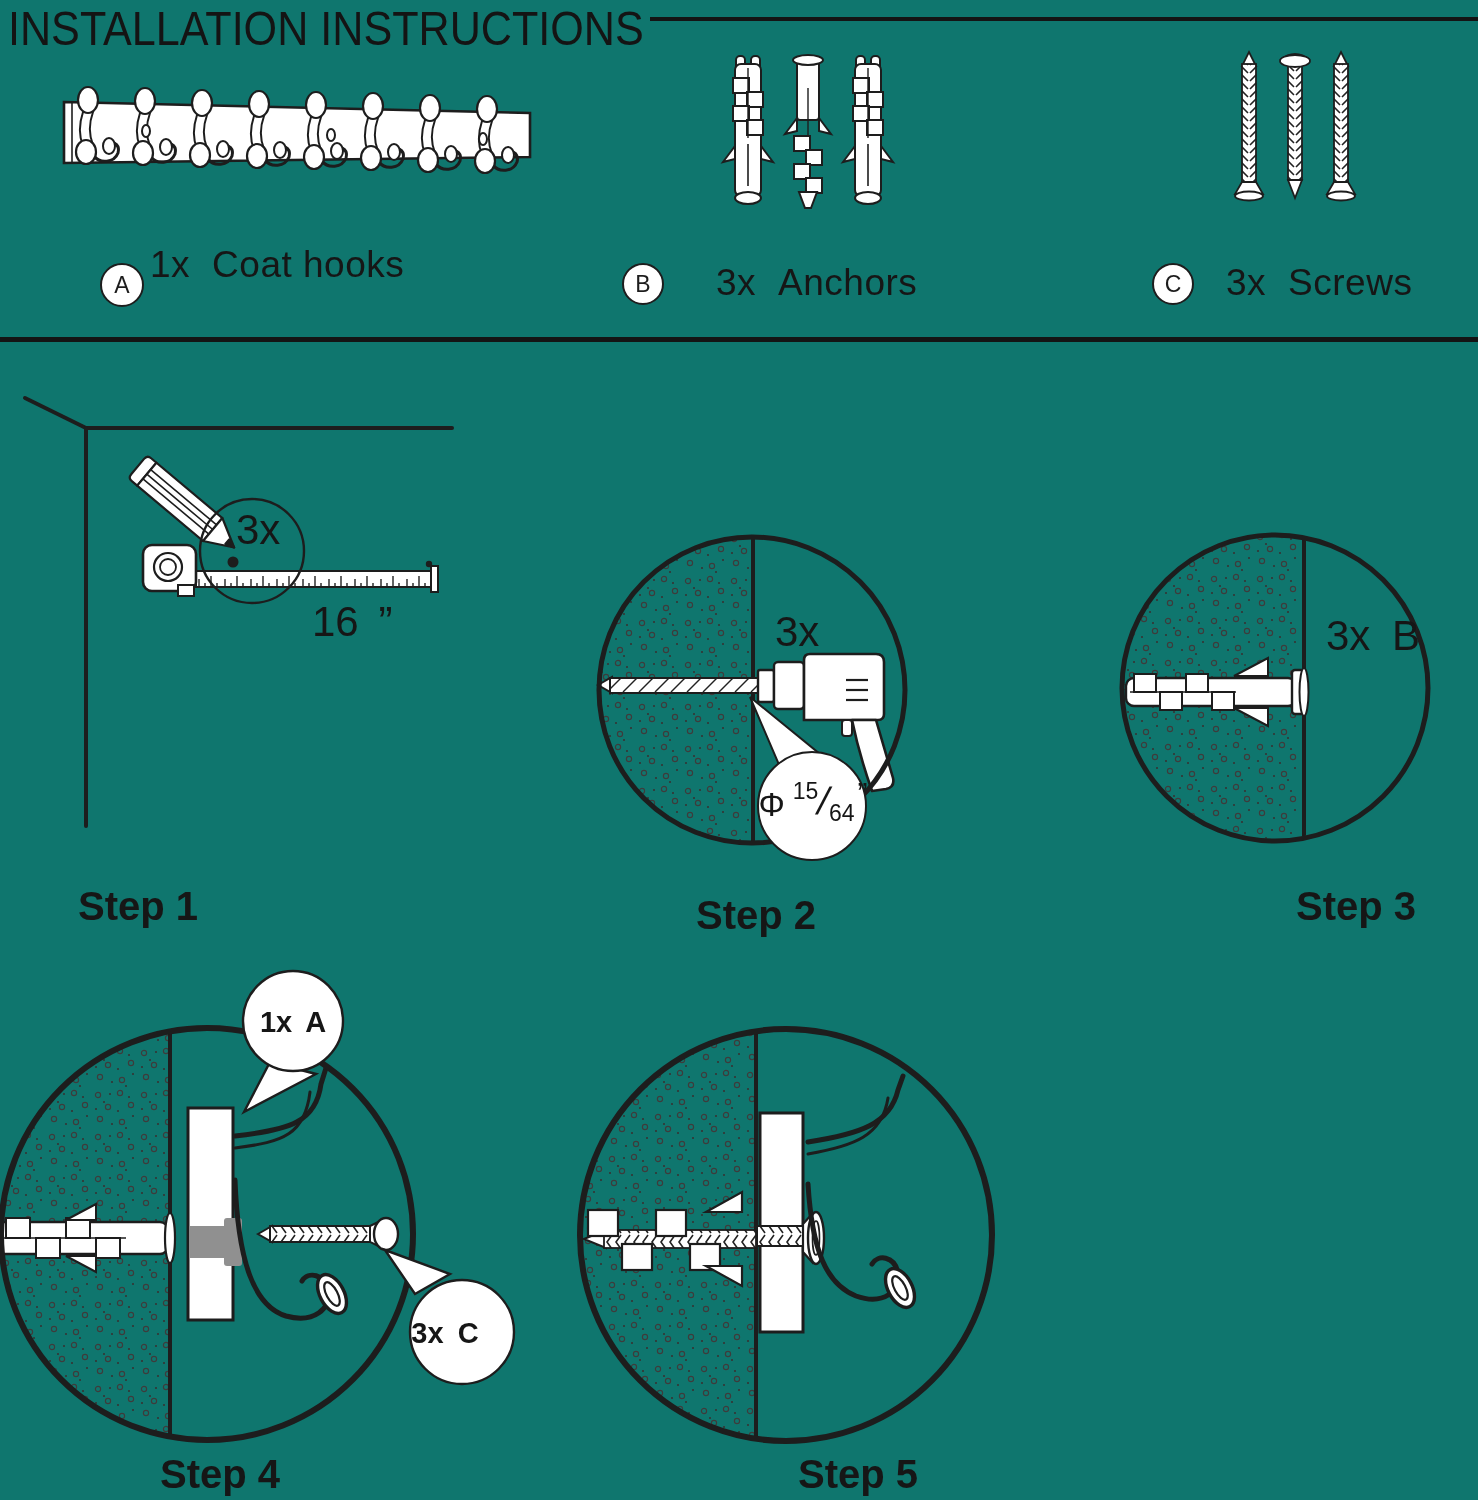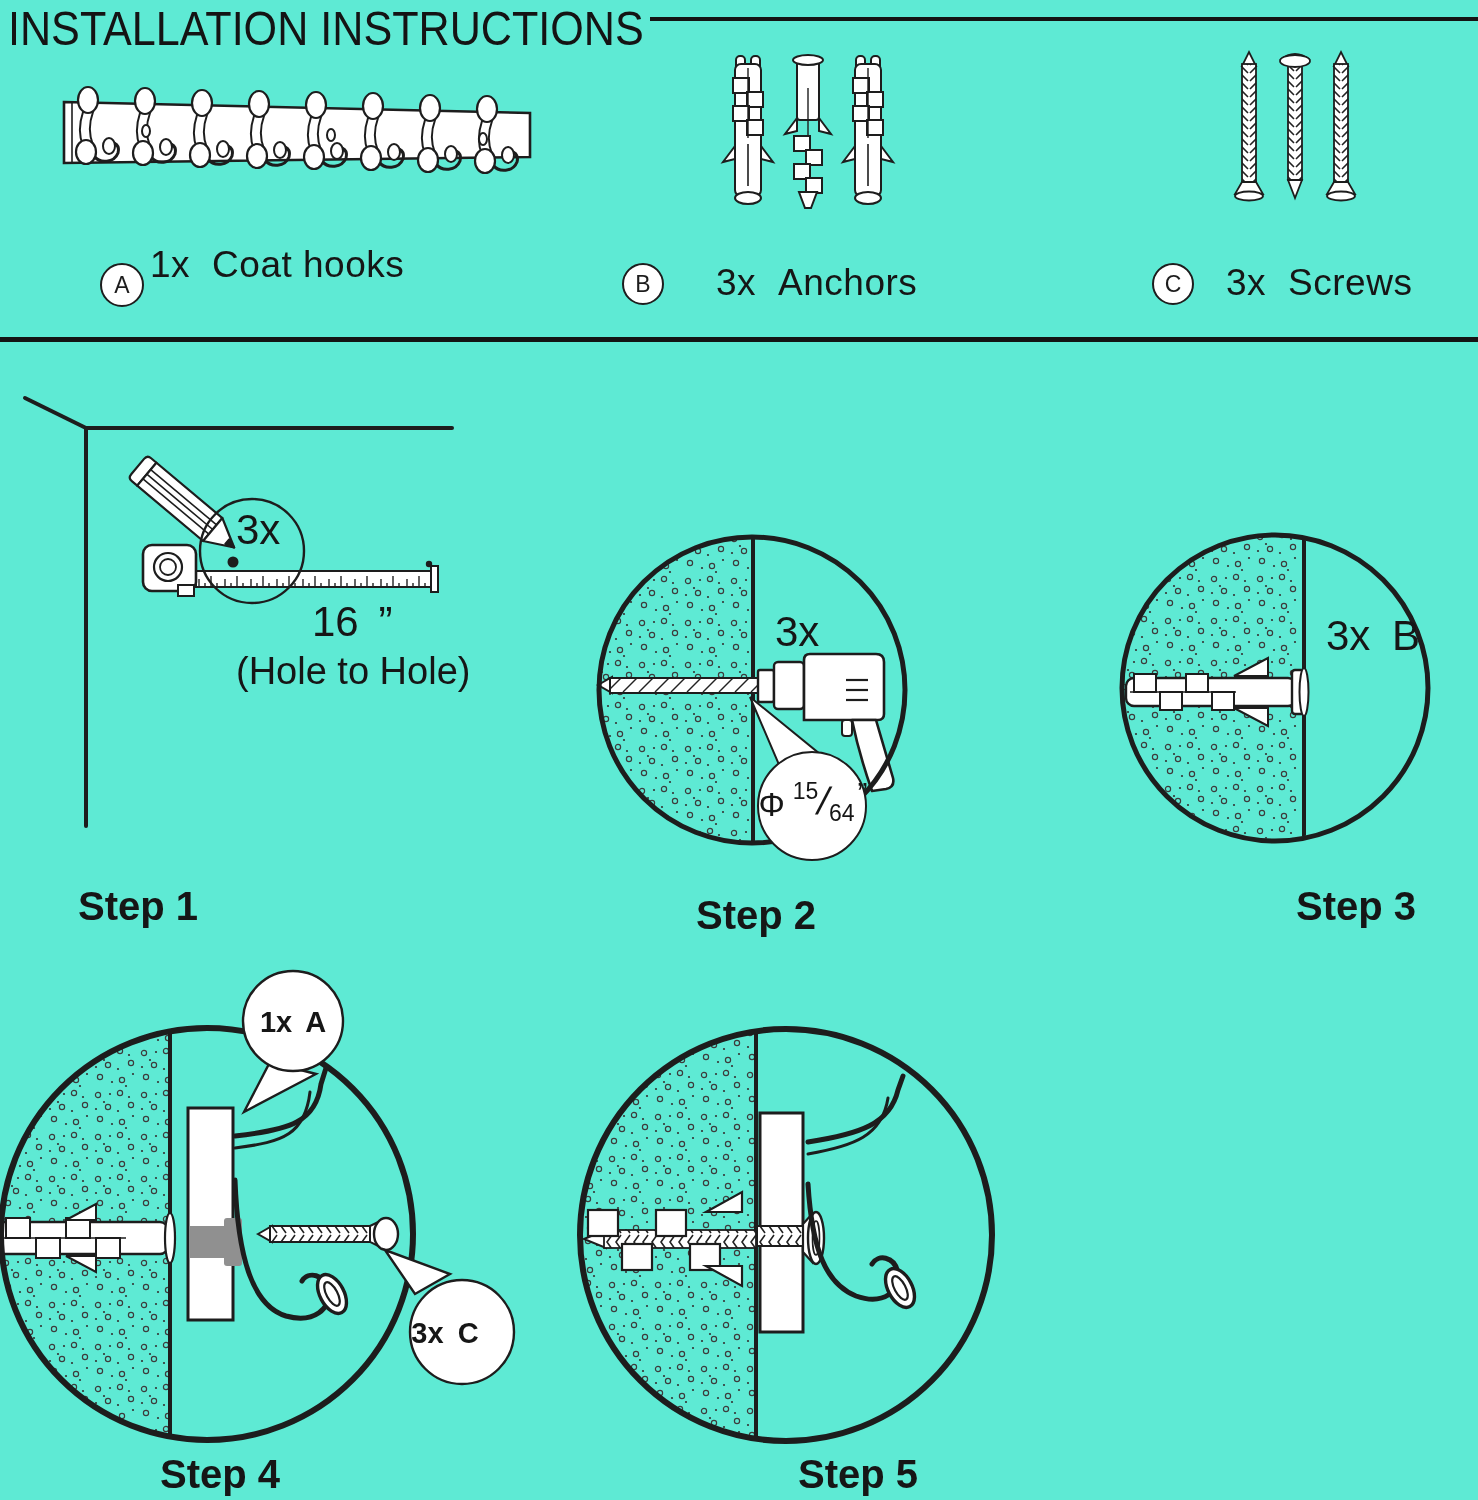--- a/index.html
+++ b/index.html
@@ -1,16 +1,16 @@
 <!DOCTYPE html>
 <html><head>
 <meta charset="utf-8">
 <style>
   html,body{margin:0;padding:0;background:#fff;}
-  .stage{position:relative;width:1478px;height:1500px;background:#5eead4;overflow:hidden;
+  .stage{position:relative;width:1478px;height:1500px;background:#0f766e;overflow:hidden;
          font-family:"Liberation Sans",sans-serif;color:#161616;}
   .abs{position:absolute;}
   .title{font-size:49px;font-weight:500;letter-spacing:0px;transform:scaleX(.88);
          transform-origin:left top;white-space:nowrap;color:#141414;}
   .rule{background:#141414;}
   .badge{border:2.5px solid #1d1d1d;border-radius:50%;display:flex;align-items:center;
          justify-content:center;font-size:23px;color:#1d1d1d;background:#fff;}
   .plabel{font-size:37px;letter-spacing:.5px;white-space:nowrap;display:flex;}
   .plabel .qty{margin-right:22px;}
   .steplabel{font-size:40px;font-weight:700;white-space:nowrap;}
@@ -197,21 +197,20 @@
       <line x1="21" y1="12" x2="21" y2="98" stroke-width="1.6"></line>
       <polygon points="0,98 30,98 15,126"></polygon>
       <polygon points="12,117 18,117 15,126" fill="#1d1d1d"></polygon>
     </g>
     <circle cx="233" cy="182" r="5.5" fill="#1d1d1d"></circle>
     <circle cx="429" cy="184" r="3.2" fill="#1d1d1d"></circle>
     <circle cx="252" cy="171" r="52" fill="none" stroke="#1d1d1d" stroke-width="2.4"></circle>
   </svg>
   <div class="abs anno" style="left:236px;top:506px;">3x</div>
   <div class="abs anno" style="left:312px;top:598px;word-spacing:8px;">16 ”</div>
-  <div class="abs" style="left:236px;top:650px;font-size:38px;white-space:nowrap;">(Hole to Hole)</div>
   <div class="abs steplabel" style="left:78px;top:884px;">Step 1</div>
 
   <svg class="abs" style="left:590px;top:532px;" width="330" height="350" viewBox="0 0 330 350">
     <defs>
         <clipPath id="clip2">
           <circle cx="162" cy="158" r="151"></circle>
         </clipPath>
       </defs>
     <g clip-path="url(#clip2)">
       <rect x="6" y="4" width="157" height="310" fill="url(#stip)"></rect>

